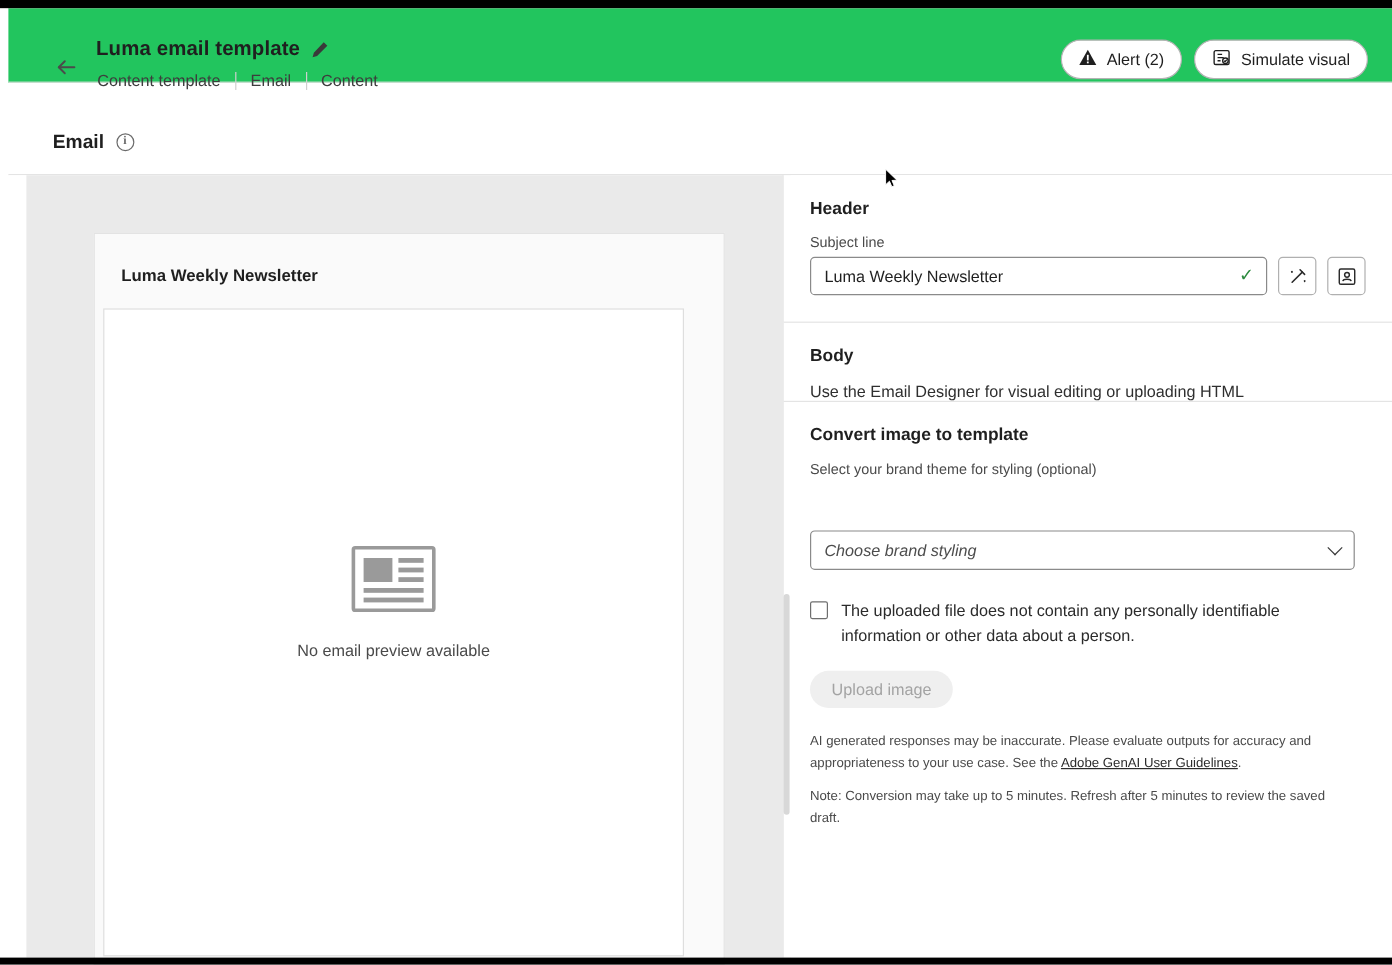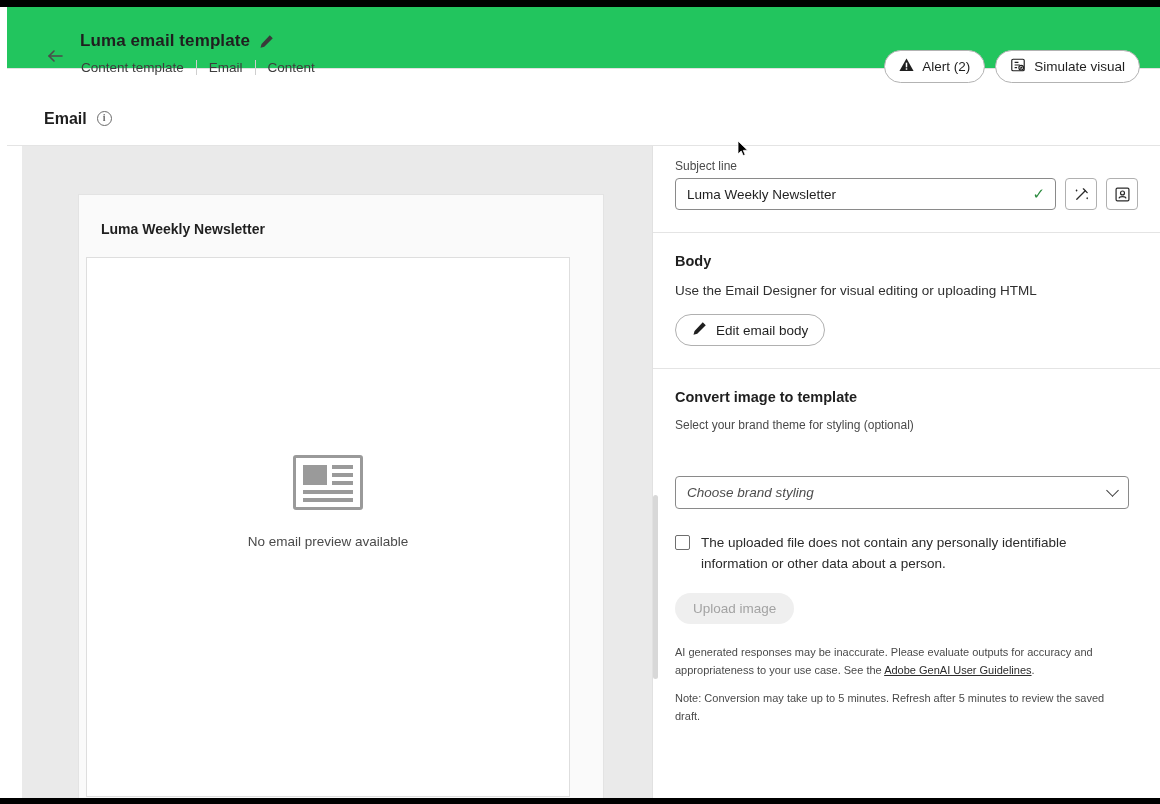--- a/index.html
+++ b/index.html
@@ -68,21 +68,21 @@
     color: #3d3d3d;
   }
   .breadcrumb .crumb { padding: 0 0; cursor: pointer; }
   .breadcrumb .sep {
     width: 1px; height: 15px; background: #cfcfcf;
     margin: 0 12px;
     display: inline-block;
   }
 
   .topbar-actions {
-    position: absolute; right: 20px; top: 43px;
+    position: absolute; right: 20px; top: 26px;
     display: flex; align-items: center; gap: 10px;
   }
   .btn-outline {
     display: flex; align-items: center; gap: 8px;
     height: 33px;
     padding: 0 14px;
     border: 1px solid #b3b3b3;
     border-radius: 17px;
     background: #ffffff;
     font-size: 13.5px;
@@ -430,20 +430,21 @@
             </div>
             <div class="empty-text">No email preview available</div>
           </div>
         </div>
       </div>
     </div>
 
     <div class="right-panel">
 
       <div class="panel-section">
+        <div class="section-title">Header</div>
         <div class="field-label">Subject line</div>
         <div class="subject-row">
           <div class="text-input">
             <span title="Enter a subject line">Luma Weekly Newsletter</span>
             <span class="check-ok">✓</span>
           </div>
           <div class="icon-btn">
             <svg width="17" height="17" viewBox="0 0 18 18" fill="none" stroke="#2b2b2b" stroke-width="1.4">
               <path d="M4 14 L13 5" stroke-linecap="round"></path>
               <path d="M11 3 L15 7" stroke-linecap="round"></path>
@@ -457,28 +458,20 @@
               <circle cx="9" cy="7.4" r="2.1"></circle>
               <path d="M5.3 13 C5.8 10.8 12.2 10.8 12.7 13"></path>
             </svg>
           </div>
         </div>
       </div>
 
       <div class="panel-section">
         <div class="section-title">Body</div>
         <div class="body-desc">Use the Email Designer for visual editing or uploading HTML</div>
-        <div class="btn-pill">
-          <span>
-            <svg width="15" height="15" viewBox="0 0 16 16" fill="#1f1f1f">
-              <path d="M11.5 1.3 L14.7 4.5 L5.6 13.6 L1.6 14.7 L2.7 10.7 Z"></path>
-            </svg>
-          </span>
-          <span>Edit email body</span>
-        </div>
       </div>
 
       <div class="panel-section last">
         <div class="section-title">Convert image to template</div>
         <div class="field-label">Select your brand theme for styling (optional)</div>
         <div class="select-box">
           <span>Choose brand styling</span>
           <span class="chev"></span>
         </div>
 

